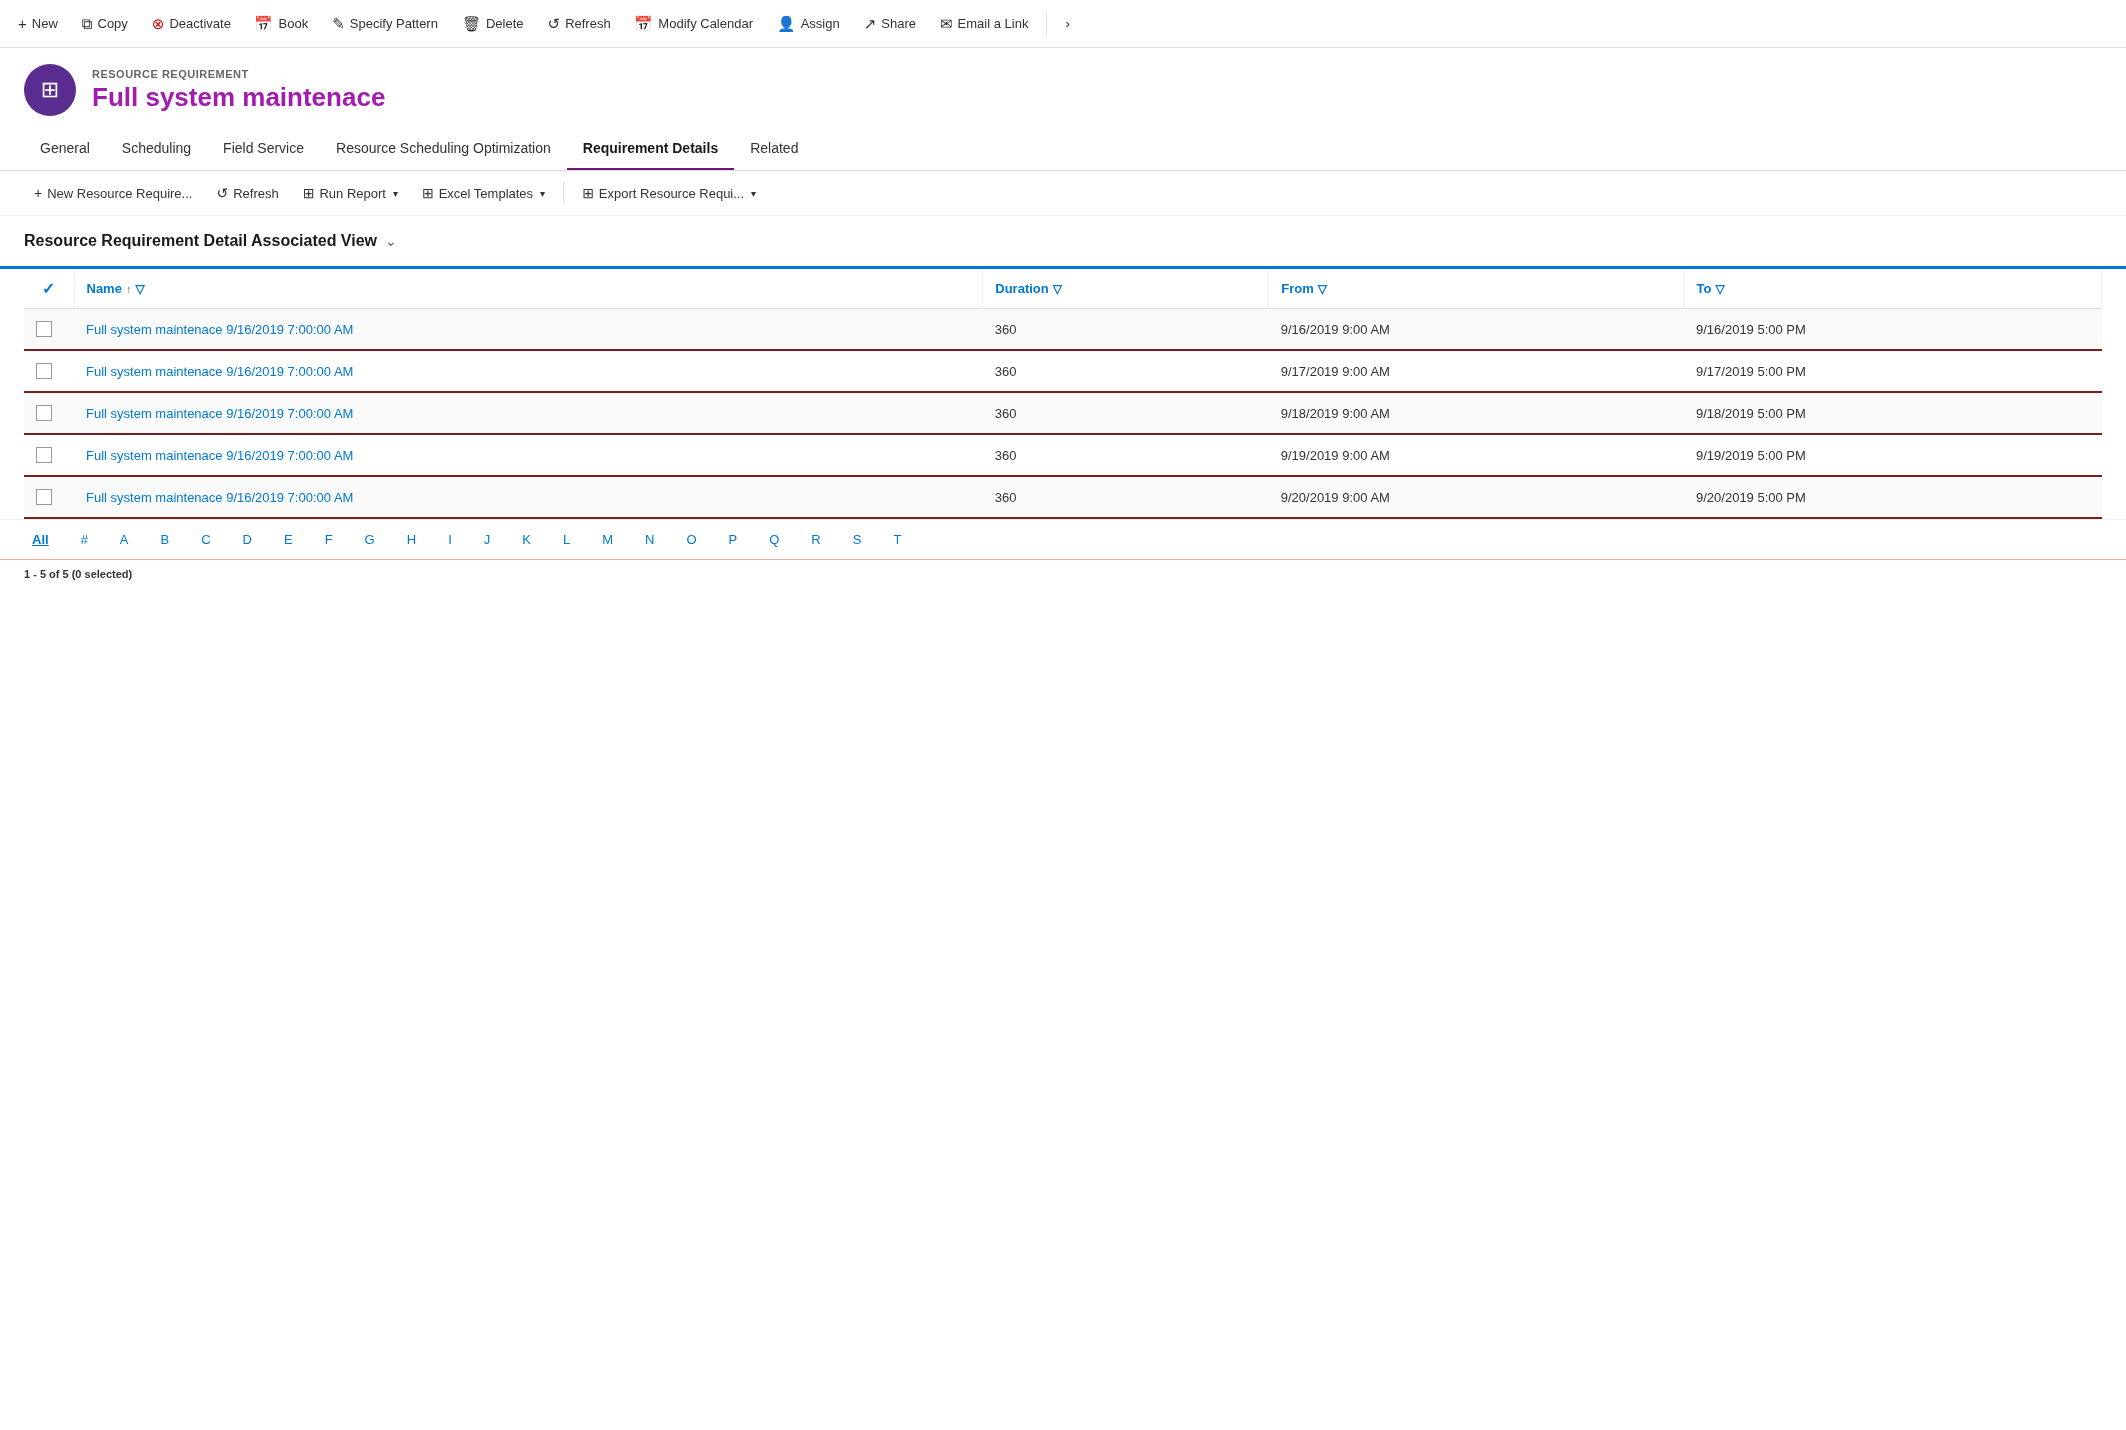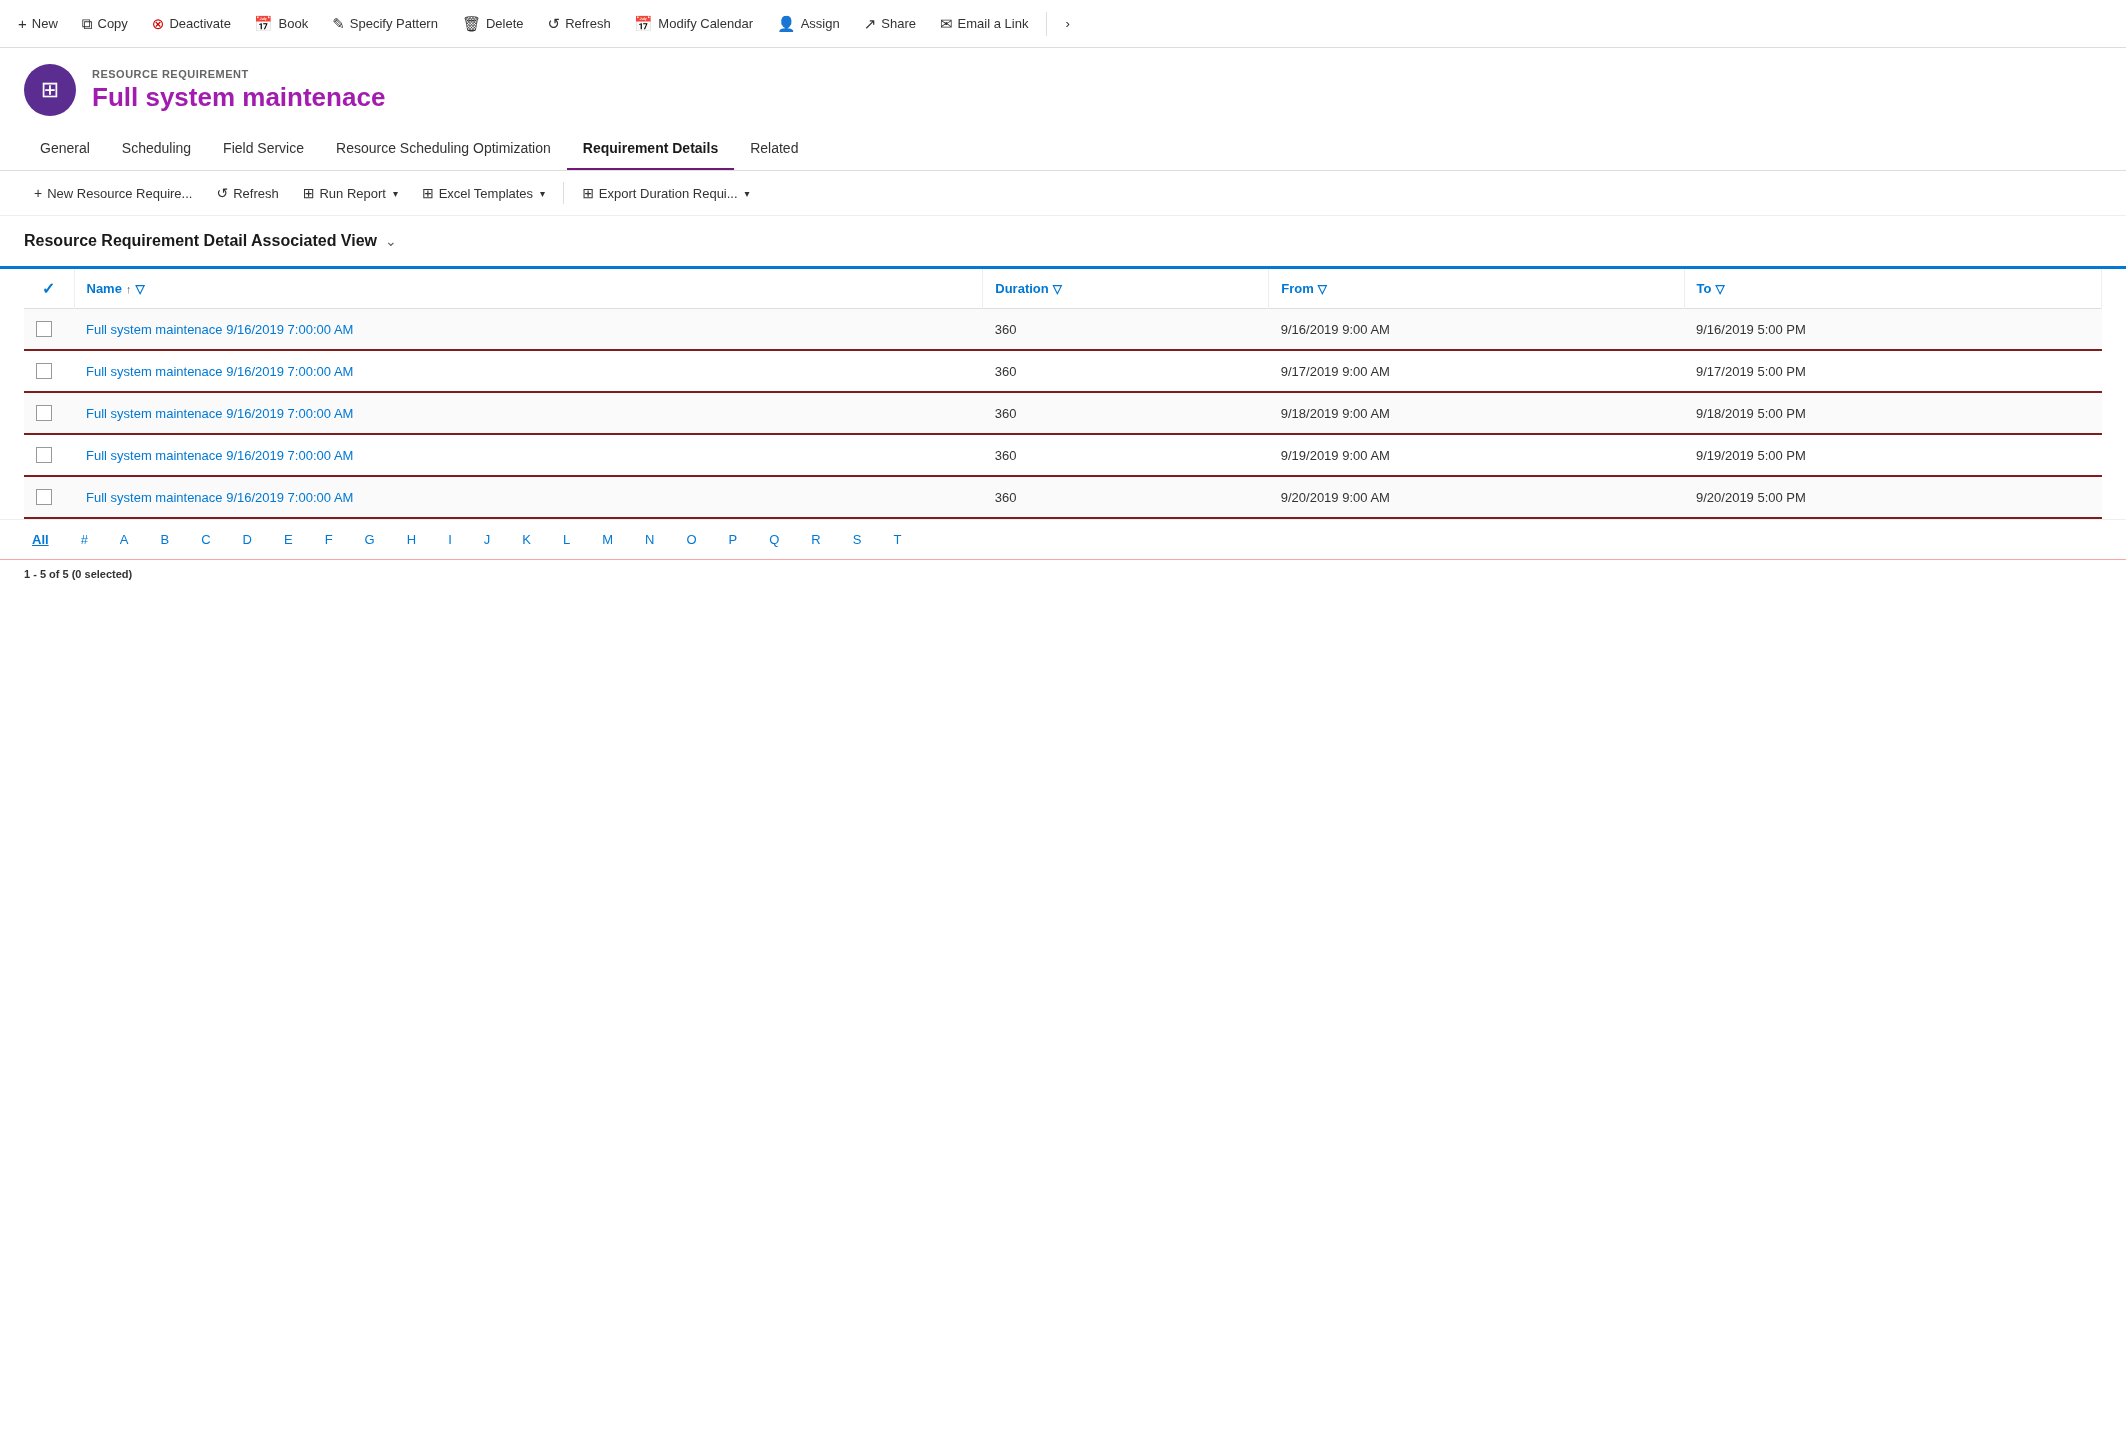--- a/index.html
+++ b/index.html
@@ -308,21 +308,21 @@
     <span class="chevron">▾</span>
   </button>
   <button class="sub-btn">
     <span class="icon">⊞</span>
     <span>Excel Templates</span>
     <span class="chevron">▾</span>
   </button>
   <div class="sub-sep"></div>
   <button class="sub-btn">
     <span class="icon">⊞</span>
-    <span>Export Duration Requi...</span>
+    <span>Export Resource Requi...</span>
     <span class="chevron">▾</span>
   </button>
 </div>
 
 <div class="view-selector">
   <span class="view-title">Resource Requirement Detail Associated View</span>
   <span class="view-chevron">⌄</span>
 </div>
 
 <div class="blue-line"></div>

